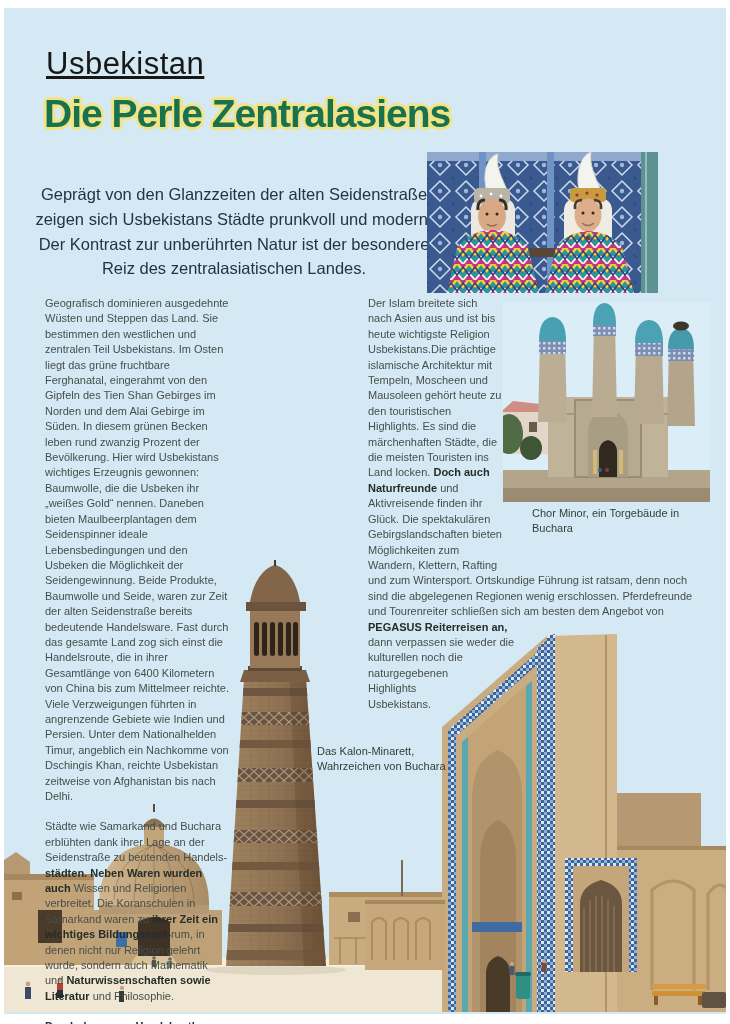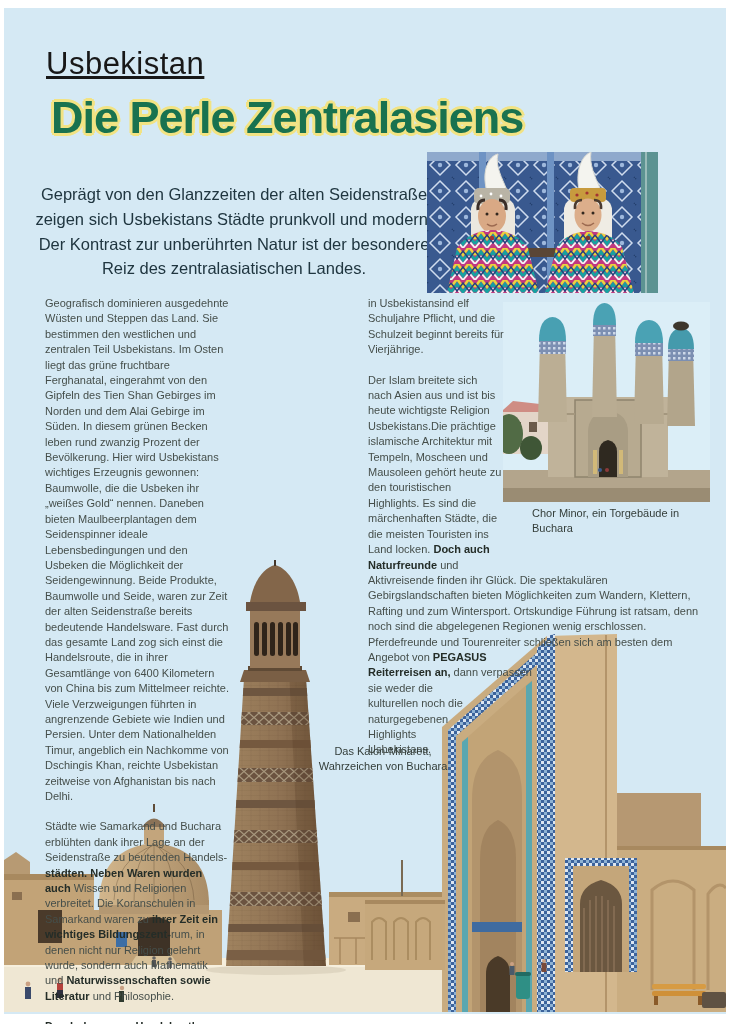--- a/index.html
+++ b/index.html
@@ -1,38 +1,38 @@
 <!DOCTYPE html>
 <html><head>
 <meta charset="utf-8">
 <style>
   html,body{margin:0;padding:0;}
   body{width:730px;height:1024px;background:#ffffff;position:relative;overflow:hidden;
        font-family:"Liberation Sans",sans-serif;}
   .page{position:absolute;left:4px;top:8px;width:722px;height:1006px;background:#d5e9f4;}
   .kicker{position:absolute;left:46px;top:46px;font-size:31px;color:#181818;letter-spacing:.5px;text-decoration:underline;}
-  .title{position:absolute;left:51px;top:92px;font-size:45px;font-weight:700;letter-spacing:-1px;
+  .title{position:absolute;left:44px;top:92px;font-size:39px;font-weight:700;letter-spacing:-1px;
          color:#19724f;
          text-shadow:3px 0 #f2e383,-3px 0 #f2e383,0 3px #f2e383,0 -3px #f2e383,
                      2px 2px #f2e383,-2px 2px #f2e383,2px -2px #f2e383,-2px -2px #f2e383;}
   .intro{position:absolute;left:34px;top:182px;width:400px;text-align:center;
          font-size:16.5px;line-height:1.5;color:#203640;}
   .body-col{position:absolute;font-size:11px;line-height:15.4px;color:#454e4a;}
   .body-col p{margin:0 0 15px 0;}
   .b{font-weight:700;color:#242d28;}
   .col-left{left:45px;top:296px;width:264px;}
   .col-mid{left:368px;top:296px;width:336px;}
   .fl{float:right;}
   .fl-minaret{width:80px;height:470px;margin-top:262px;}
   .fl-chor{width:200px;height:262px;}
   .fl-p2a{width:170px;height:46px;}
   .fl-p2b{width:240px;height:52px;}
   .caption{position:absolute;font-size:11px;line-height:15px;color:#333d39;}
   .cap-chor{left:532px;top:506px;width:178px;text-align:left;}
-  .cap-kalon{left:317px;top:744px;width:132px;text-align:center;}
+  .cap-kalon{left:317px;top:744px;width:132px;text-align:left;}
   .photo{position:absolute;display:block;}
   .ph-women{left:427px;top:152px;}
   .ph-chor{left:503px;top:302px;}
   .ph-pano{left:4px;top:560px;}
   svg{display:block;}
 </style>
 </head>
 <body>
 
 <div class="page"></div>
@@ -324,18 +324,17 @@
 
 <div class="body-col col-left">
   <span class="fl fl-minaret"></span>
   <p>Geografisch dominieren ausgedehnte Wüsten und Steppen das Land. Sie bestimmen den westlichen und zentralen Teil Usbekistans. Im Osten liegt das grüne fruchtbare Ferghanatal, eingerahmt von den Gipfeln des Tien Shan Gebirges im Norden und dem Alai Gebirge im Süden. In diesem grünen Becken leben rund zwanzig Prozent der Bevölkerung. Hier wird Usbekistans wichtiges Erzeugnis gewonnen: Baumwolle, die die Usbeken ihr „weißes Gold“ nennen. Daneben bieten Maulbeerplantagen dem Seidenspinner ideale Lebensbedingungen und den Usbeken die Möglichkeit der Seidengewinnung. Beide Produkte, Baumwolle und Seide, waren zur Zeit der alten Seidenstraße bereits bedeutende Handelsware. Fast durch das gesamte Land zog sich einst die Handelsroute, die in ihrer Gesamtlänge von 6400 Kilometern von China bis zum Mittelmeer reichte. Viele Verzweigungen führten in angrenzende Gebiete wie Indien und Persien.  Unter dem Nationalhelden Timur, angeblich ein Nachkomme von Dschingis Khan, reichte Usbekistan zeitweise von Afghanistan bis nach Delhi.</p>
   <p><span>Städte wie Samarkand und Buchara erblühten dank ihrer Lage an der Seidenstraße zu beutenden Handels-</span><span class="b">städten. Neben Waren wurden auch </span><span>Wissen und Religionen verbreitet. Die Koranschulen in Samarkand waren zu </span><span class="b">ihrer Zeit ein wichtiges Bildungszent-</span><span>rum, in denen nicht nur Religion gelehrt wurde, sondern auch Mathematik und </span><span class="b">Naturwissenschaften sowie Literatur</span><span> und Philosophie.</span></p>
   <p><span class="b">Durch den regen Handel entlang der </span></p>
 </div>
 
 <div class="body-col col-mid">
   <span class="fl fl-chor"></span>
-  <p>in Usbekistansind elf Schuljahre Pflicht, und die Schulzeit beginnt bereits für Vierjährige.</p>
   <p><span><span>Der Islam breitete sich nach Asien aus und ist bis heute wichtigste Religion Usbekistans.Die prächtige islamische Architektur mit Tempeln, Moscheen und Mausoleen gehört heute zu den touristischen Highlights. Es sind die märchenhaften Städte, die die meisten Touristen ins Land locken. </span><span class="b">Doch auch Naturfreunde </span><span>und Aktivreisende finden ihr Glück. Die spektakulären Gebirgslandschaften bieten Möglichkeiten zum Wandern, Klettern, Rafting und zum Wintersport. Ortskundige Führung ist ratsam, denn noch sind die abgelegenen Regionen wenig erschlossen. Pferdefreunde und Tourenreiter schließen sich am besten dem Angebot von </span></span><span class="fl fl-p2a"></span><span class="fl fl-p2b"></span><span><span class="b">PEGASUS Reiterreisen an, </span><span>dann verpassen sie weder die kulturellen noch die naturgegebenen Highlights Usbekistans.</span></span></p>
 </div>
 
 <div class="caption cap-chor">Chor Minor, ein Torgebäude in Buchara</div>
 <div class="caption cap-kalon">Das Kalon-Minarett, Wahrzeichen von Buchara</div>
 
 </body></html>

